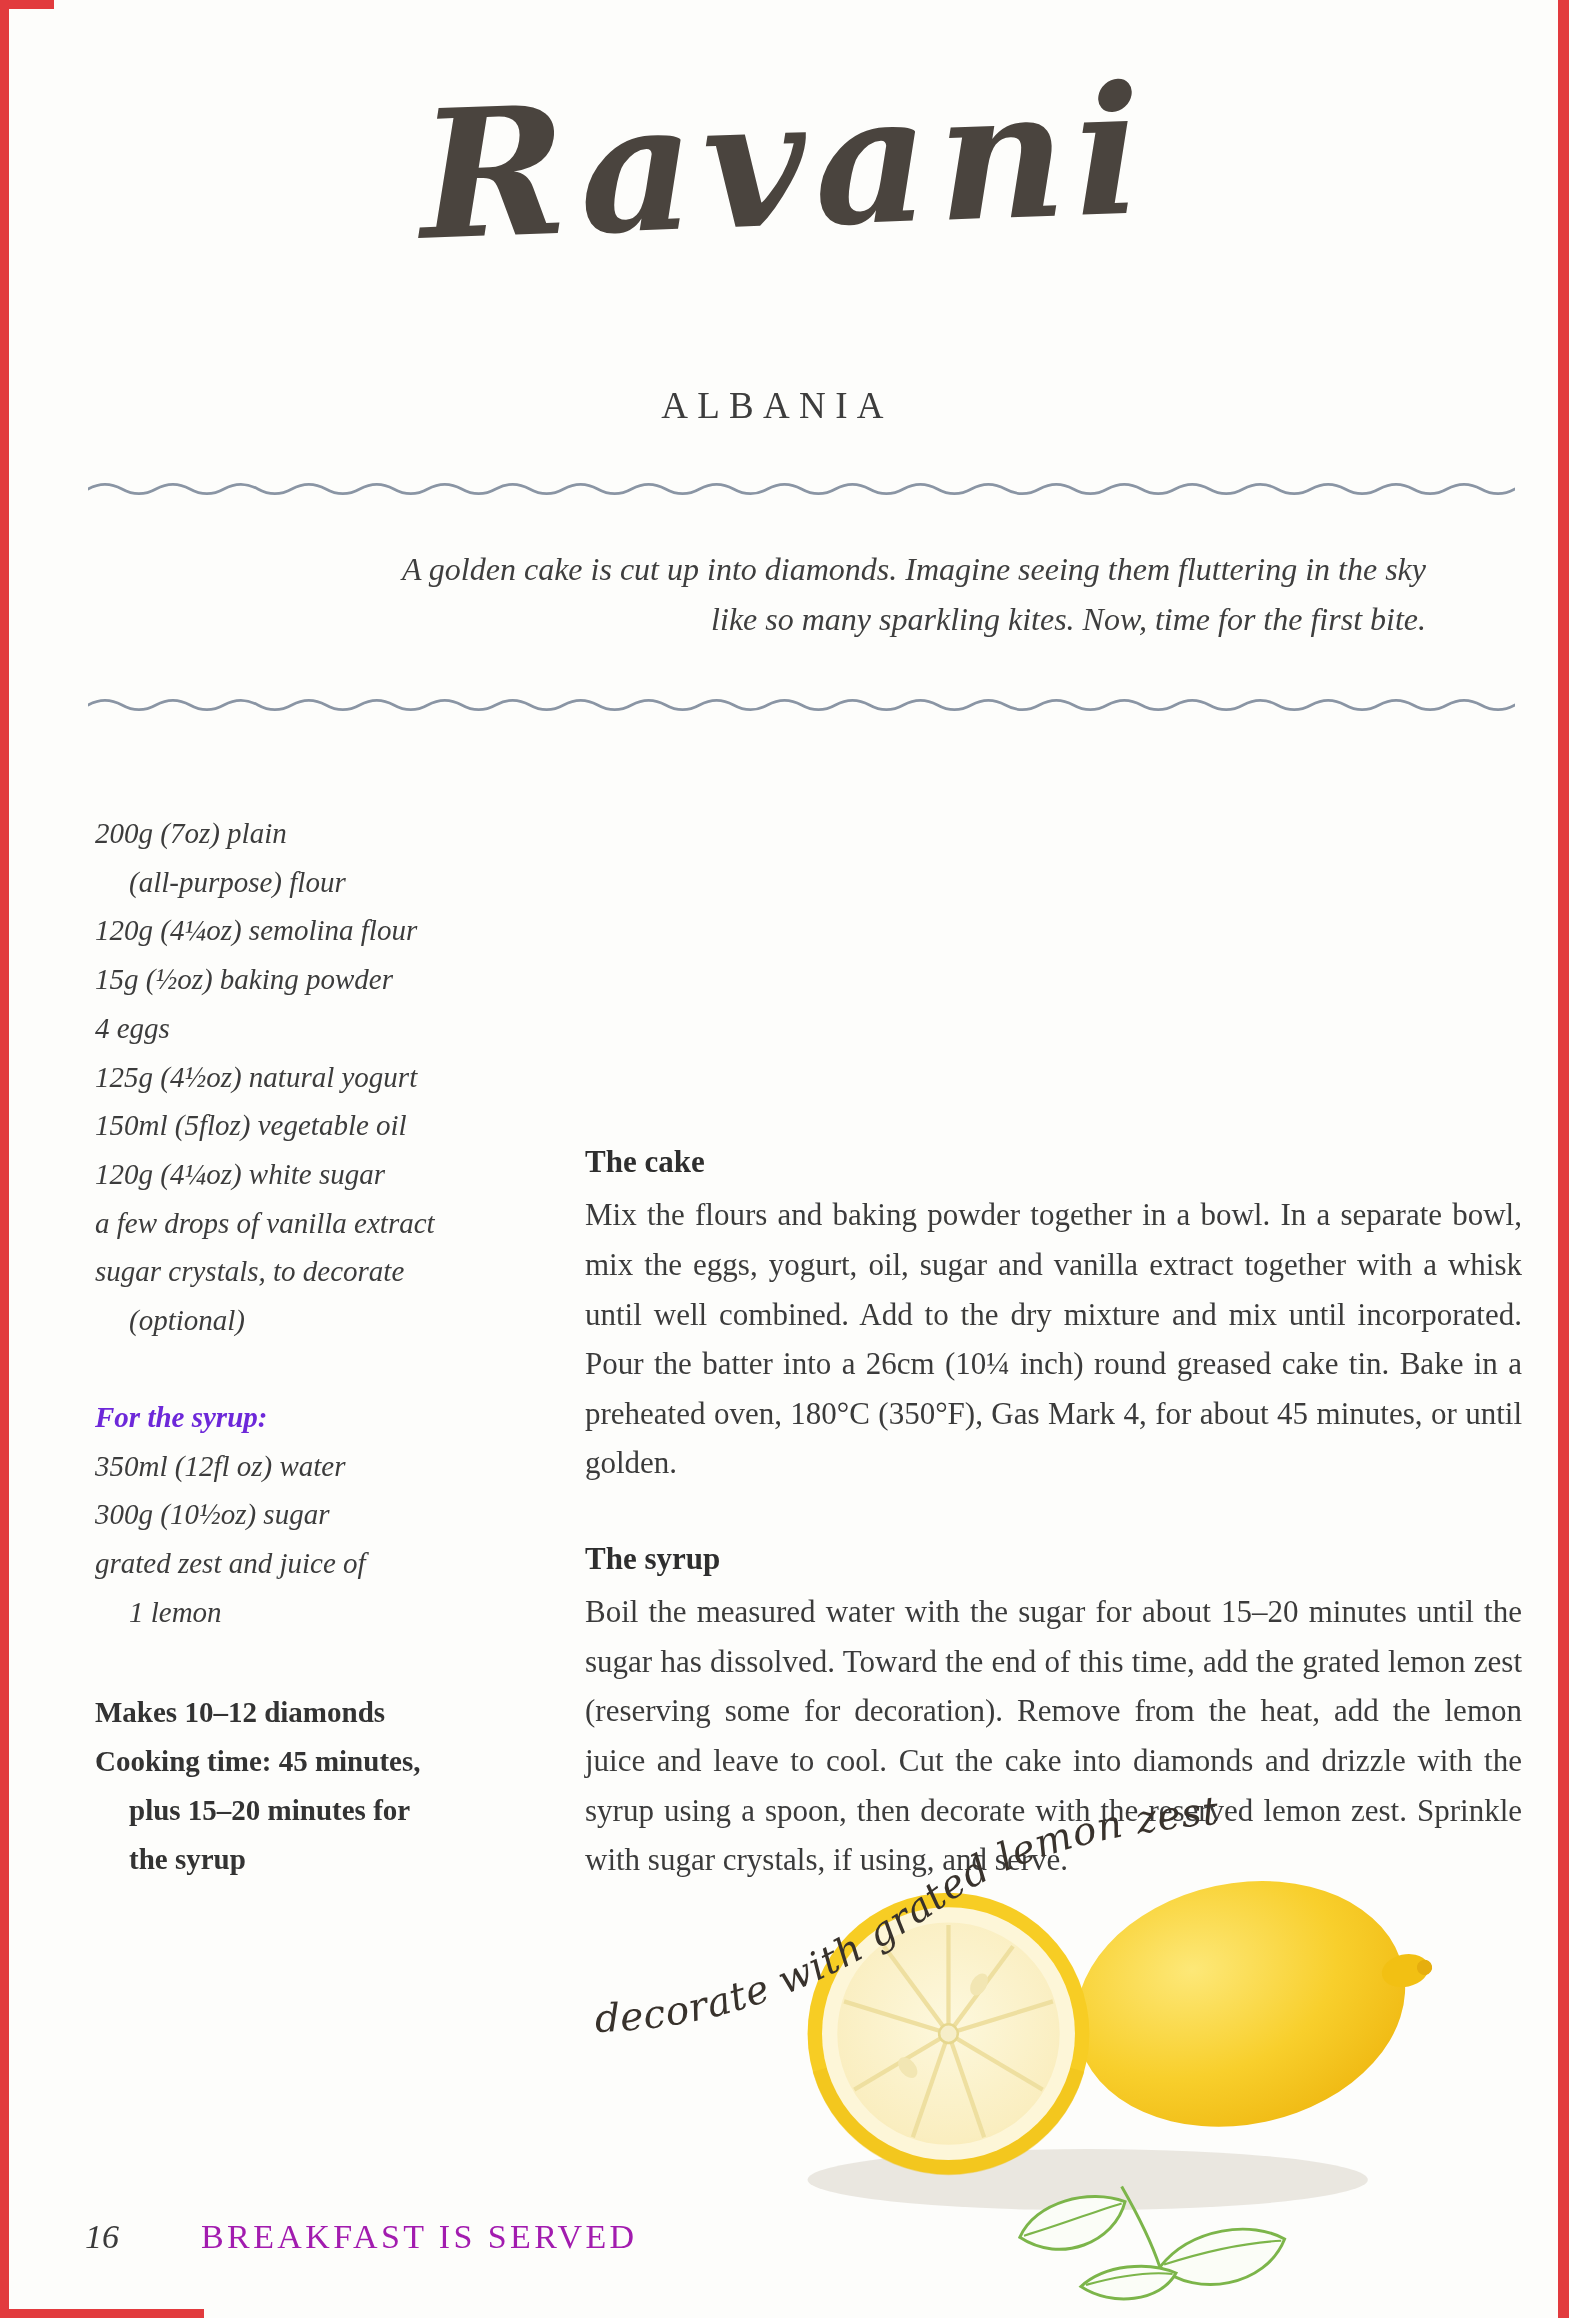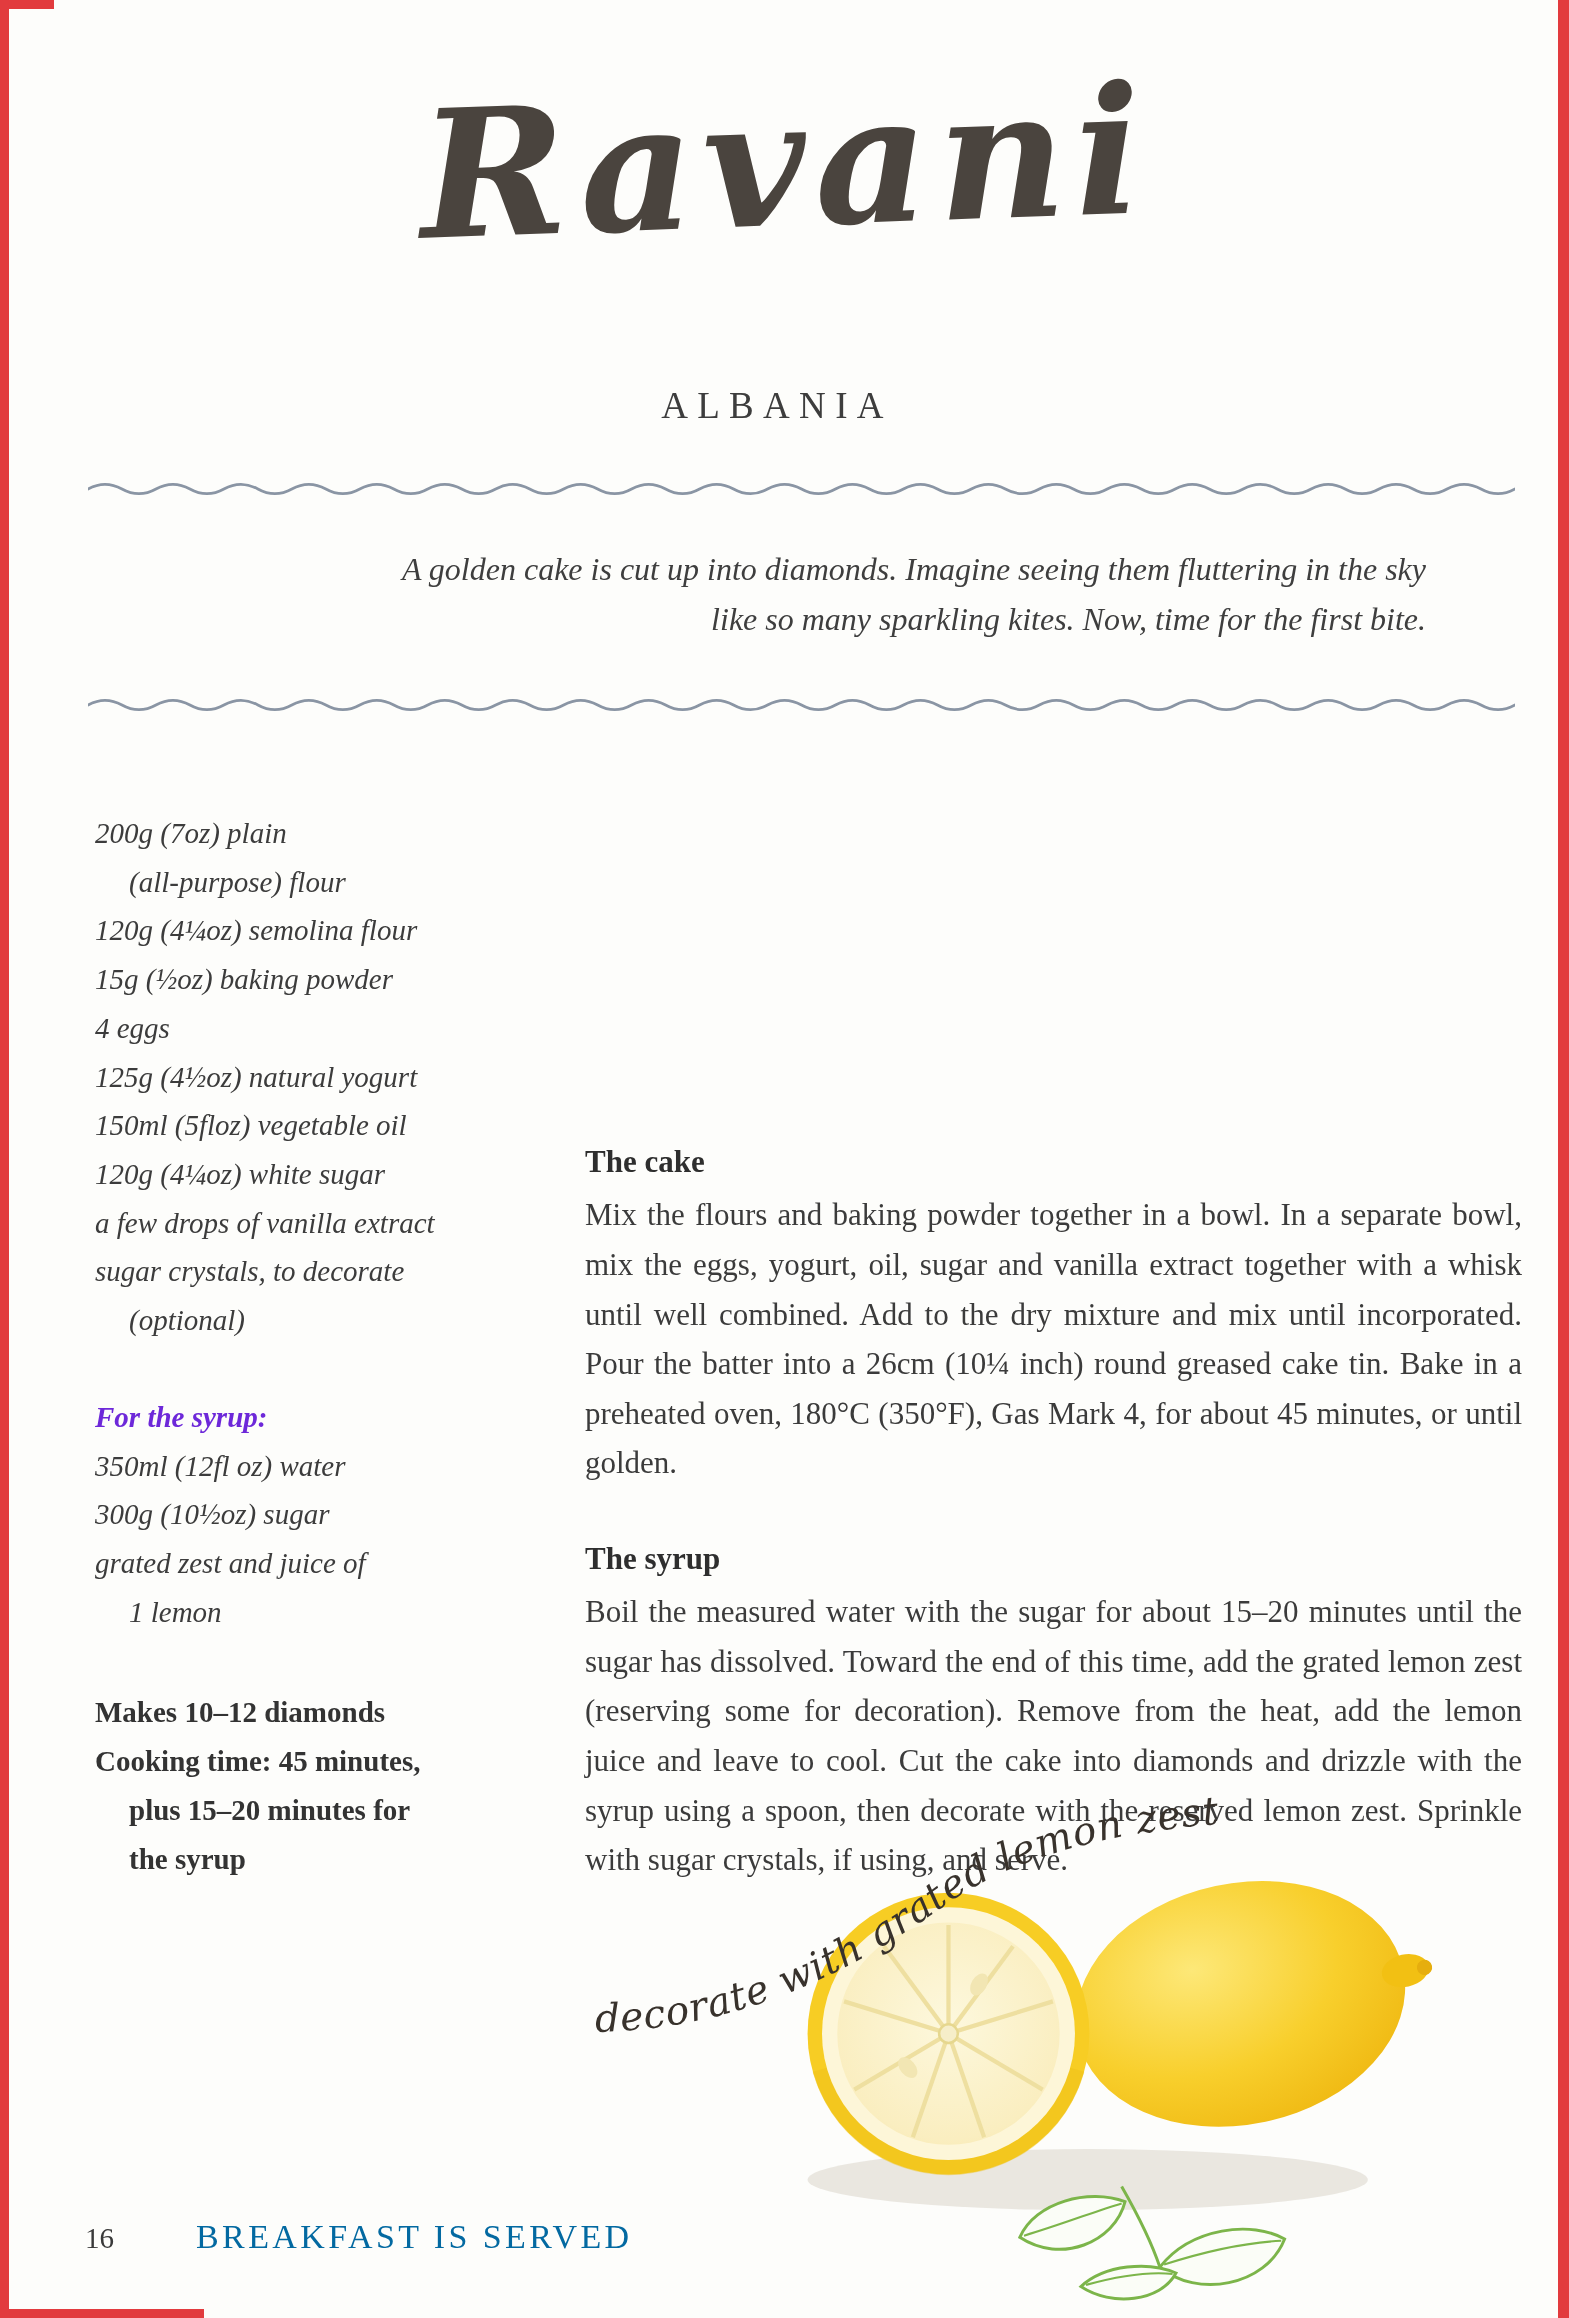--- a/index.html
+++ b/index.html
@@ -89,22 +89,22 @@
   }
   .annotation-text{
     font-family:"DejaVu Serif","Liberation Serif",serif;
     font-style:italic;font-size:46px;fill:#38322c;letter-spacing:1px;
   }
 
   .footer{
     position:absolute;left:85px;top:2218px;
     display:flex;align-items:baseline;gap:82px;
   }
-  .footer-page{font-size:29px;color:#3a3a3a;}
-  .footer-section{font-size:34px;letter-spacing:3.4px;color:#0369a1;}
+  .footer-page{font-size:34px;color:#3a3a3a;font-style:italic;}
+  .footer-section{font-size:34px;letter-spacing:3.4px;color:#a21caf;}
 </style>
 </head>
 <body>
 
 <div class="page">
 
   <div class="edge edge-left"></div>
   <div class="edge edge-right"></div>
   <div class="edge edge-top-left"></div>
   <div class="edge edge-bottom-left"></div>

